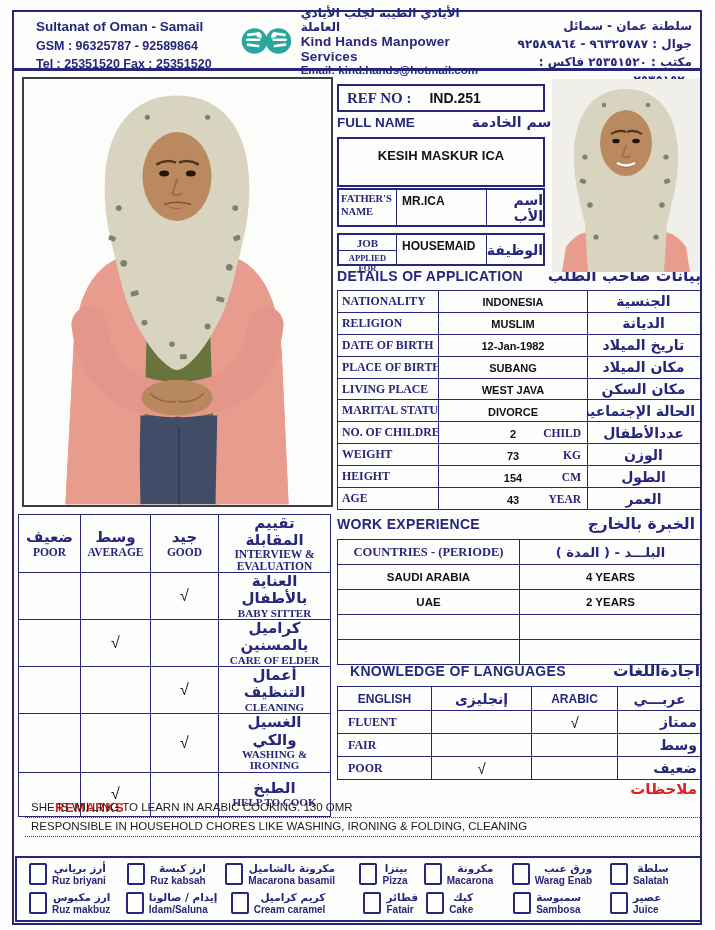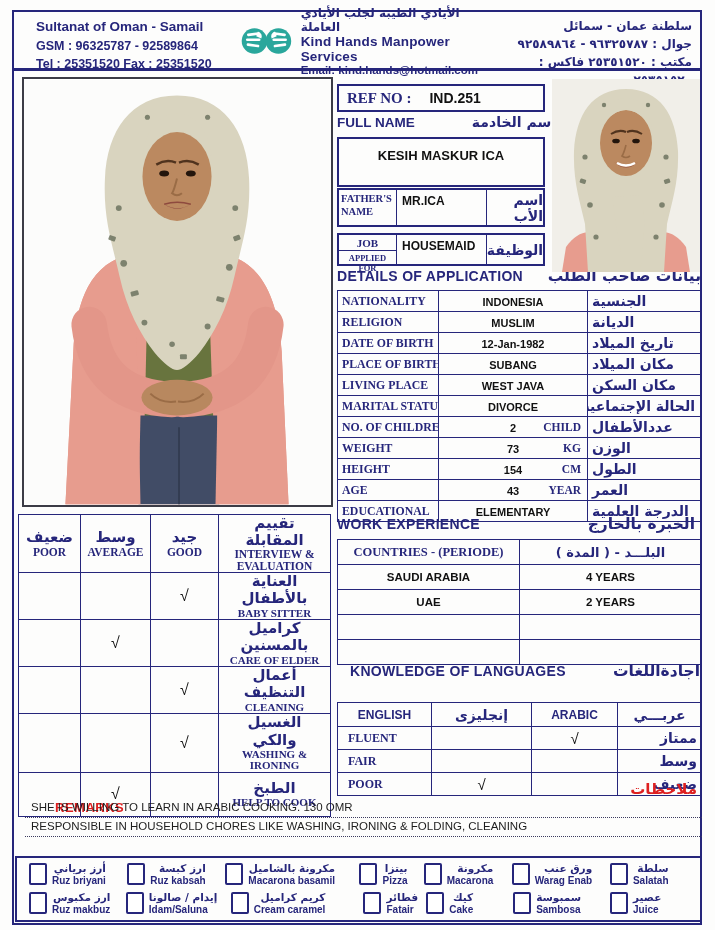--- a/index.html
+++ b/index.html
@@ -64,31 +64,31 @@
   td,th{border:1.6px solid var(--navy);padding:0 4px;overflow:hidden;}
   
   #details-table{position:absolute;left:337px;top:290px;width:364px;height:220px;}
   #details-table td{height:20px;}
   .det-en{font-family:"Liberation Serif","DejaVu Serif",serif;font-weight:bold;
        color:var(--navy);font-size:11.8px;white-space:nowrap;}
   .det-val{position:relative;text-align:center;}
   .det-val .val{font-weight:bold;font-size:11px;color:#111;}
   .det-val .unit{position:absolute;right:6px;top:50%;transform:translateY(-50%);
        font-family:"Liberation Serif","DejaVu Serif",serif;font-weight:bold;color:var(--navy);font-size:11.5px;}
-  .det-ar{text-align:left;color:var(--navy);font-size:14px;font-weight:bold;
+  .det-ar{text-align:center;color:var(--navy);font-size:14px;font-weight:bold;
        font-family:"DejaVu Sans",sans-serif;padding-right:6px;white-space:nowrap;}
   
   #work-table{position:absolute;left:337px;top:539px;width:364px;height:120px;}
   #work-table td,#work-table th{height:24px;text-align:center;}
   .work-h-en{font-family:"Liberation Serif","DejaVu Serif",serif;font-weight:bold;
        color:var(--navy);font-size:12.5px;}
   .work-h-ar{color:var(--navy);font-size:13px;font-weight:bold;}
   .work-cell{font-weight:bold;font-size:11.5px;color:#111;}
   
-  #lang-table{position:absolute;left:337px;top:702px;width:364px;height:89px;border-radius:14px;}
+  #lang-table{position:absolute;left:337px;top:686px;width:364px;height:89px;border-radius:14px;}
   #lang-table th{height:23px;}
   #lang-table td{height:22px;}
   .lang-h-en{font-weight:bold;color:var(--navy);font-size:12px;text-align:center;}
   .lang-h-ar{color:var(--navy);font-size:14px;font-weight:bold;text-align:center;}
   .lang-label{font-family:"Liberation Serif","DejaVu Serif",serif;font-weight:bold;
        color:var(--navy);font-size:12px;padding-left:10px;}
   .lang-mark{text-align:center;font-size:15px;color:#111;}
   .lang-ar{text-align:right;color:var(--navy);font-size:14px;font-weight:bold;padding-right:4px;}
   
   #eval-table{position:absolute;left:18px;top:514px;width:312px;height:267px;}
@@ -323,25 +323,20 @@
       <tr>
         <td class="det-en">HEIGHT</td>
         <td class="det-val"><span class="val">154</span><span class="unit">CM</span></td>
         <td class="det-ar ar" dir="rtl">الطول</td>
       </tr>
       <tr>
         <td class="det-en">AGE</td>
         <td class="det-val"><span class="val">43</span><span class="unit">YEAR</span></td>
         <td class="det-ar ar" dir="rtl">العمر</td>
       </tr>
-      <tr>
-        <td class="det-en">EDUCATIONAL</td>
-        <td class="det-val"><span class="val">ELEMENTARY</span></td>
-        <td class="det-ar ar" dir="rtl">الدرجة العلمية</td>
-      </tr>
     </tbody>
 </table>
 
 <div id="work-title" class="sec-title">
   <span class="t-en">WORK EXPERIENCE</span>
   <span class="t-ar ar" dir="rtl">الخبرة بالخارج</span>
 </div>
 <table id="work-table">
   <colgroup>
       <col style="width:182px">

